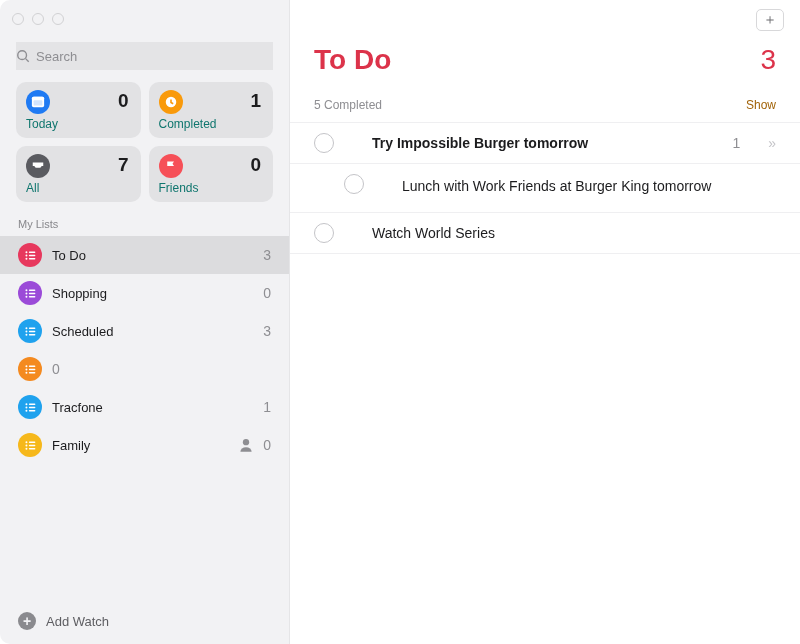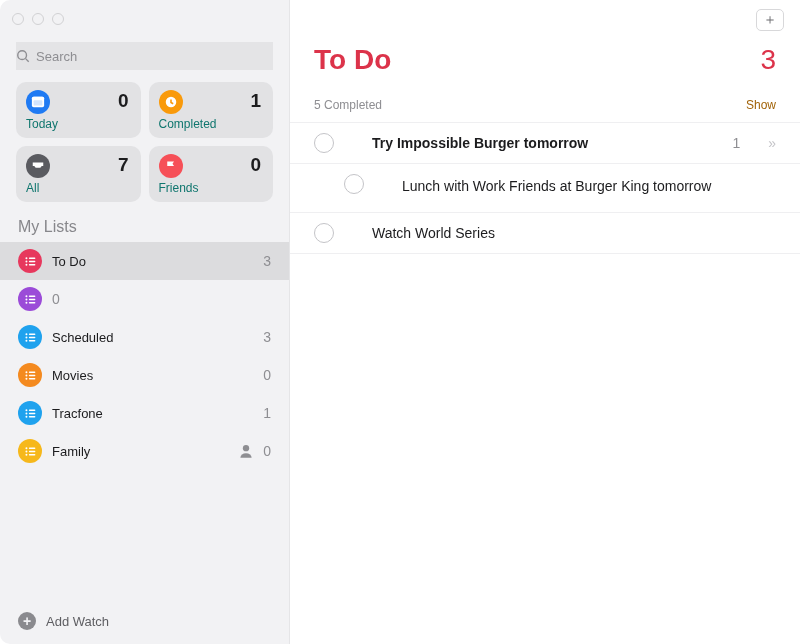--- a/index.html
+++ b/index.html
@@ -11,21 +11,21 @@
     
     .search { margin: 14px 16px 12px; height: 28px; background: #e4e4e6; border-radius: 0; display: flex; align-items: center; padding: 0 0; color: #8e8e92; font-size: 13px; }
     .search .icon { width: 14px; height: 14px; margin-right: 6px; }
     
     .smart-grid { display: grid; grid-template-columns: 1fr 1fr; gap: 8px; padding: 0 16px; }
     .smart-card { background: #e2e2e4; border-radius: 10px; padding: 8px 10px 8px 10px; position: relative; height: 56px; }
     .sc-icon { width: 24px; height: 24px; border-radius: 50%; display: flex; align-items: center; justify-content: center; }
     .sc-count { position: absolute; top: 8px; right: 12px; font-size: 19px; font-weight: 700; color: #1c1c1e; }
     .sc-label { font-size: 12px; color: #0f766e; margin-top: 3px; font-weight: 400; }
     
-    .section-header { font-size: 16px; color: #87878b; font-weight: 500; padding: 16px 18px 6px; }
+    .section-header { font-size: 11px; color: #87878b; font-weight: 500; padding: 16px 18px 6px; }
     
     .lists { flex: 1; overflow: auto; }
     .list-item { display: flex; align-items: center; padding: 7px 18px; font-size: 13px; color: #1c1c1e; cursor: default; }
     .list-item.selected { background: #dcdcde; }
     .li-icon { width: 24px; height: 24px; border-radius: 50%; display: flex; align-items: center; justify-content: center; margin-right: 10px; flex-shrink: 0; }
     .li-name { flex: 1; }
     .li-count { color: #8e8e92; font-size: 14px; }
     .li-share { width: 18px; height: 18px; margin-right: 8px; color: #8e8e92; }
     
     .sidebar-footer { padding: 14px 18px; display: flex; align-items: center; color: #5e5e62; font-size: 13px; }
@@ -135,20 +135,21 @@
         <div class="li-icon" style="background:#9b4bd8">
           <svg width="13" height="13" viewBox="0 0 16 16" fill="#fff">
             <circle cx="3" cy="4" r="1.2"></circle>
             <rect x="6" y="3.2" width="8" height="1.6" rx="0.8"></rect>
             <circle cx="3" cy="8" r="1.2"></circle>
             <rect x="6" y="7.2" width="8" height="1.6" rx="0.8"></rect>
             <circle cx="3" cy="12" r="1.2"></circle>
             <rect x="6" y="11.2" width="8" height="1.6" rx="0.8"></rect>
           </svg>
         </div>
+        <span class="li-name">Shopping</span>
         <span class="li-count">0</span>
       </div>
       <div class="list-item">
         <div class="li-icon" style="background:#1fa2ee">
           <svg width="13" height="13" viewBox="0 0 16 16" fill="#fff">
             <circle cx="3" cy="4" r="1.2"></circle>
             <rect x="6" y="3.2" width="8" height="1.6" rx="0.8"></rect>
             <circle cx="3" cy="8" r="1.2"></circle>
             <rect x="6" y="7.2" width="8" height="1.6" rx="0.8"></rect>
             <circle cx="3" cy="12" r="1.2"></circle>
@@ -162,21 +163,20 @@
         <div class="li-icon" style="background:#f48a1f">
           <svg width="13" height="13" viewBox="0 0 16 16" fill="#fff">
             <circle cx="3" cy="4" r="1.2"></circle>
             <rect x="6" y="3.2" width="8" height="1.6" rx="0.8"></rect>
             <circle cx="3" cy="8" r="1.2"></circle>
             <rect x="6" y="7.2" width="8" height="1.6" rx="0.8"></rect>
             <circle cx="3" cy="12" r="1.2"></circle>
             <rect x="6" y="11.2" width="8" height="1.6" rx="0.8"></rect>
           </svg>
         </div>
-        <span class="li-name">Movies</span>
         <span class="li-count">0</span>
       </div>
       <div class="list-item">
         <div class="li-icon" style="background:#1fa2ee">
           <svg width="13" height="13" viewBox="0 0 16 16" fill="#fff">
             <circle cx="3" cy="4" r="1.2"></circle>
             <rect x="6" y="3.2" width="8" height="1.6" rx="0.8"></rect>
             <circle cx="3" cy="8" r="1.2"></circle>
             <rect x="6" y="7.2" width="8" height="1.6" rx="0.8"></rect>
             <circle cx="3" cy="12" r="1.2"></circle>

